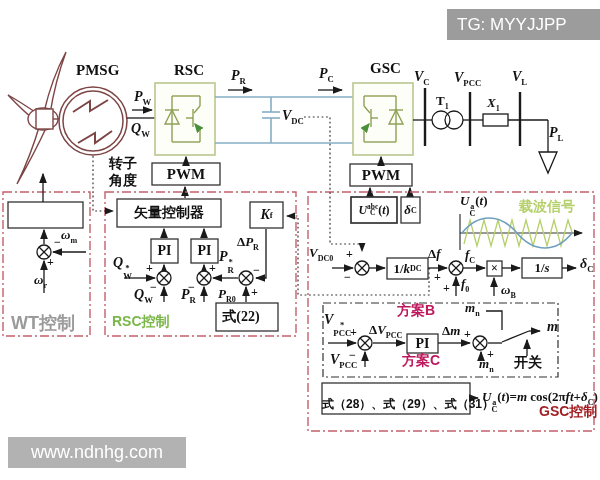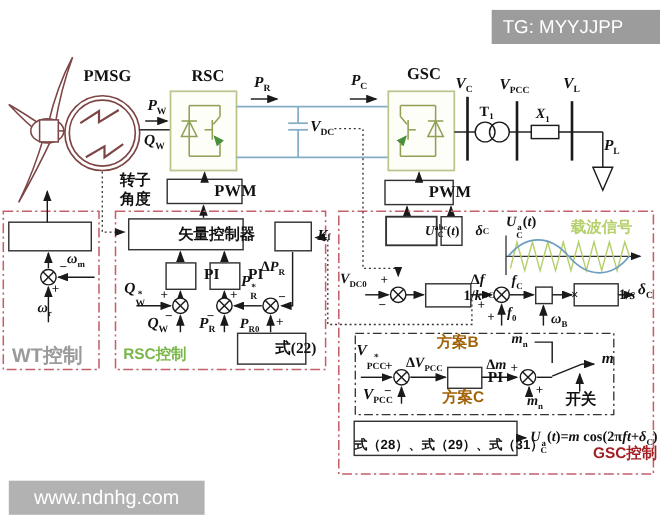--- a/index.html
+++ b/index.html
@@ -5,28 +5,28 @@
   html,body{margin:0;padding:0;background:#fff;}
   #stage{position:relative;width:600px;height:480px;background:#fff;overflow:hidden;
          font-family:"Liberation Serif",serif;}
   svg{position:absolute;left:0;top:0;}
   .lbl{position:absolute;font-family:"Liberation Serif",serif;font-size:14px;color:#111;
        white-space:nowrap;line-height:1.05;}
   .b{font-weight:bold;}
   .it{font-style:italic;}
   .cn{font-family:"Liberation Sans","DejaVu Sans",sans-serif;}
   .boxlbl{position:absolute;display:flex;align-items:center;justify-content:center;
-          font-family:"Liberation Serif",serif;color:#111;white-space:nowrap;margin-left:28px;}
+          font-family:"Liberation Serif",serif;color:#111;white-space:nowrap;}
   sub,sup{font-size:0.62em;}
   .ss{display:inline-flex;flex-direction:column;align-items:center;vertical-align:-0.5em;
       line-height:0.85;font-size:0.62em;font-style:normal;text-align:right;}
   .ss span{display:block;}
   .sgn{position:absolute;font-family:"Liberation Serif",serif;font-size:12px;font-weight:bold;
        color:#111;line-height:1;}
-  .red{color:#a16207;}
+  .red{color:#be185d;}
   .darkred{color:#a21f24;}
   .green{color:#7ab648;}
   .lightgreen{color:#b5d06a;}
   .gray{color:#9a9a9a;}
   .badge{position:absolute;background:#9c9c9c;color:#fff;display:flex;align-items:center;
          font-family:"Liberation Sans","DejaVu Sans",sans-serif;}
 </style>
 </head>
 <body>
 

